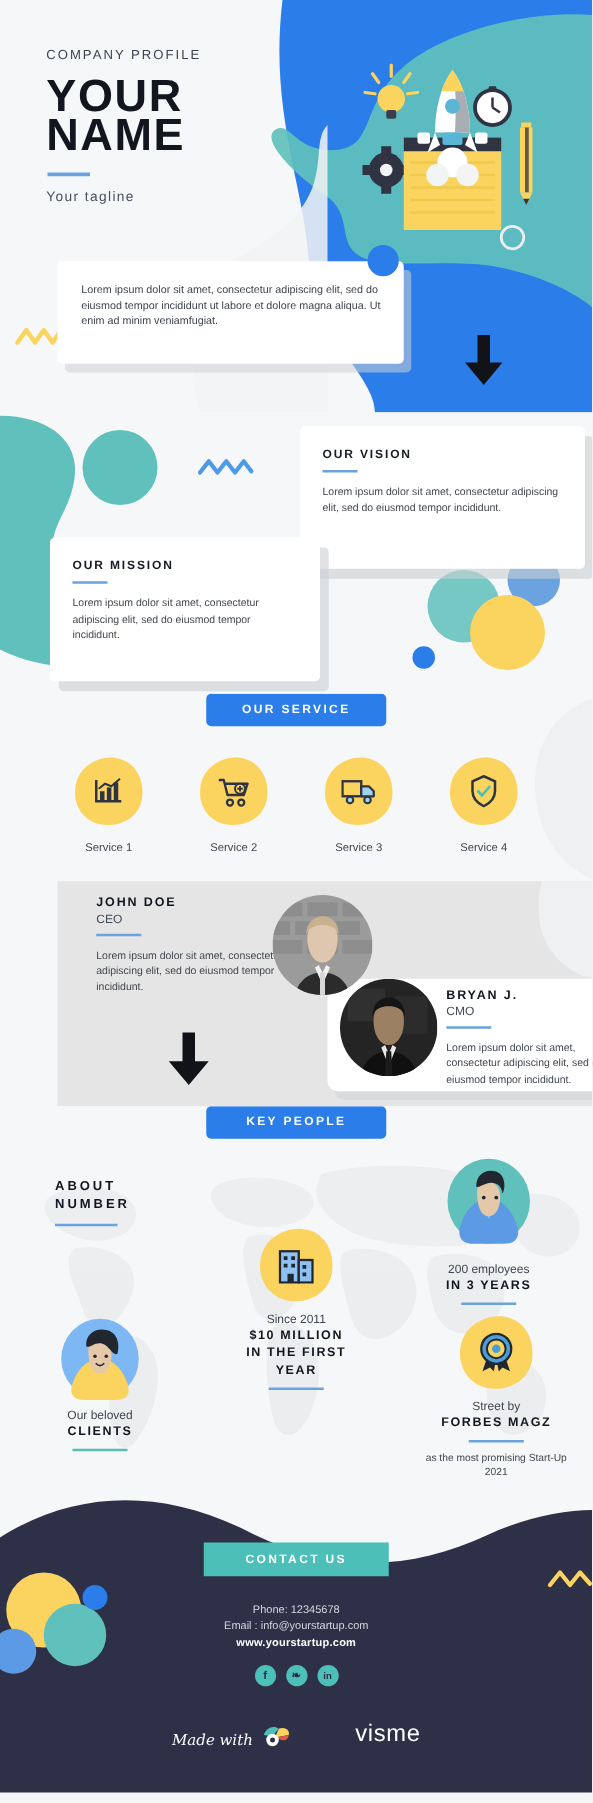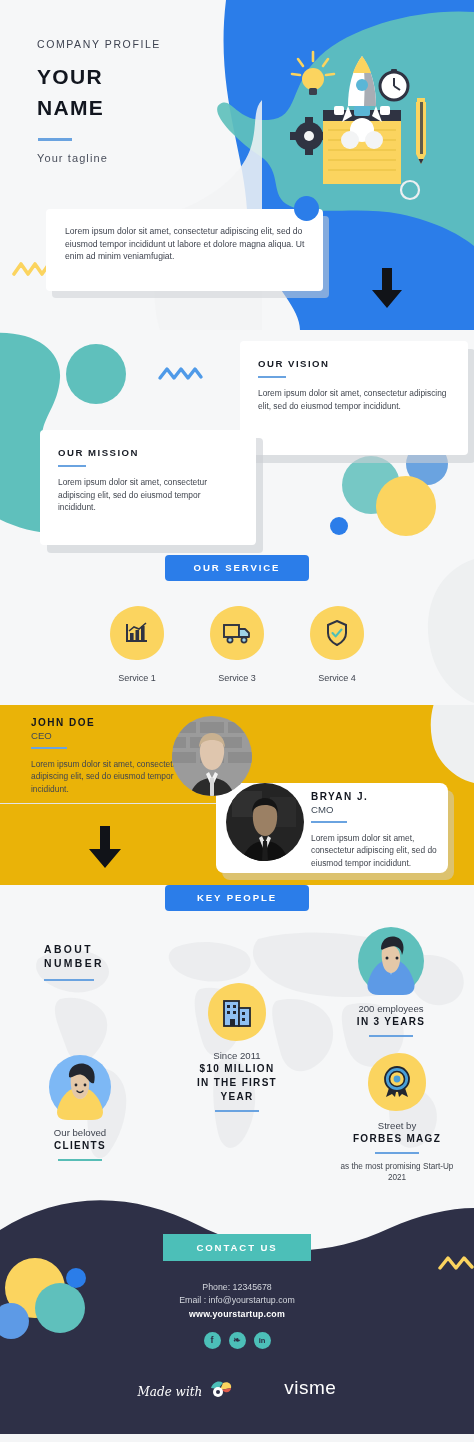--- a/index.html
+++ b/index.html
@@ -9,21 +9,21 @@
     background:#f4f5f6;
     -webkit-font-smoothing:antialiased;
   }
   .page{position:relative;width:474px;height:1434px;overflow:hidden;background:#f6f7f8;}
 
   
   .hero{position:relative;height:330px;overflow:hidden;background:#f6f7f8;}
   .hero-svg{position:absolute;inset:0;}
   .hero-text{position:absolute;left:37px;top:38px;z-index:5;}
   .kicker{font-size:10.5px;letter-spacing:1.6px;color:#3d4250;font-weight:400;}
-  .bigtitle{margin-top:11px;font-size:21px;line-height:31px;font-weight:bold;
+  .bigtitle{margin-top:11px;font-size:36px;line-height:31px;font-weight:bold;
             letter-spacing:1.3px;color:#12161f;}
   .rule-blue{width:34px;height:2.5px;background:#6aa3e0;margin:15px 0 11px 1px;}
   .tagline{font-size:11px;letter-spacing:1.1px;color:#4a4f5c;}
 
   
   .hero-card{position:absolute;left:46px;top:209px;width:277px;height:82px;
     background:#fff;border-radius:4px;z-index:6;
     box-shadow:6px 7px 0 0 rgba(205,209,213,.55);}
   .hero-card p{margin:0;padding:16px 18px 0 19px;font-size:8.6px;line-height:12.6px;color:#3f444f;}
   .dot-blue-hero{position:absolute;left:294px;top:196px;width:25px;height:25px;border-radius:50%;
@@ -48,21 +48,21 @@
   .pill{display:block;margin:0 auto;width:144px;height:26px;border-radius:4px;
     background:#2b7de9;color:#fff;font-size:9.6px;font-weight:bold;letter-spacing:1.9px;
     text-align:center;line-height:26px;}
   .svc-row{display:flex;justify-content:center;gap:20px;margin-top:23px;position:relative;z-index:4;}
   .svc{width:80px;text-align:center;}
   .blob-ic{position:relative;width:58px;height:58px;margin:0 auto;}
   .blob-ic svg{position:absolute;inset:0;}
   .svc-label{margin-top:11px;font-size:9px;color:#3f444f;}
 
   
-  .team{position:relative;height:180px;background:#eab308;overflow:hidden;}
+  .team{position:relative;height:180px;background:#e5e5e5;overflow:hidden;margin-left:46px;}
   .person-name{font-size:10px;font-weight:bold;letter-spacing:1.5px;color:#12161f;}
   .person-role{font-size:9.6px;color:#3f4a57;margin-top:2px;}
   .person-rule{width:36px;height:2.2px;background:#6aa3e0;margin:6px 0 9px 0;}
   .person-desc{font-size:8.4px;line-height:12.2px;color:#41464f;}
   .john{position:absolute;left:31px;top:12px;width:160px;z-index:4;}
   .photo{border-radius:50%;overflow:hidden;position:relative;}
   .photo svg{display:block;}
   .john-photo{position:absolute;left:172px;top:11px;width:80px;height:80px;z-index:6;}
   .bryan-card{position:absolute;left:216px;top:78px;width:232px;height:90px;background:#fff;
     border-radius:8px;box-shadow:6px 7px 0 0 rgba(205,209,213,.5);z-index:5;}
@@ -241,20 +241,36 @@
             <path d="M2 3 L2 20 L22 20" fill="none" stroke="#2f3342" stroke-width="2"></path>
             <rect x="5" y="12" width="3.6" height="8" fill="#2f3342"></rect>
             <rect x="10.5" y="9" width="3.6" height="11" fill="#2f3342"></rect>
             <rect x="16" y="5" width="3.6" height="15" fill="#2f3342"></rect>
             <polyline points="4,10 9,6 14,8 21,2" fill="none" stroke="#2f3342" stroke-width="1.6"></polyline>
           </svg>
         </div>
         <div class="svc-label">Service 1</div>
       </div>
 
+      <div class="svc">
+        <div class="blob-ic">
+          <svg width="58" height="58" viewBox="0 0 58 58">
+            <path d="M30 2 C46 2 56 14 56 30 C56 46 44 56 28 56 C12 56 2 44 2 30 C2 16 10 8 20 4 C23 3 26 2 30 2 Z" fill="#fbd45f"></path>
+          </svg>
+          <svg style="position:absolute;left:16px;top:18px" width="26" height="24" viewBox="0 0 26 24">
+            <polyline points="1,2 5,2 8,14 21,14 24,5 6,5" fill="none" stroke="#2f3342" stroke-width="1.9" stroke-linejoin="round"></polyline>
+            <circle cx="10" cy="20" r="2.4" fill="none" stroke="#2f3342" stroke-width="1.8"></circle>
+            <circle cx="19" cy="20" r="2.4" fill="none" stroke="#2f3342" stroke-width="1.8"></circle>
+            <circle cx="18" cy="9" r="4" fill="#fbd45f" stroke="#2f3342" stroke-width="1.6"></circle>
+            <line x1="18" y1="6.8" x2="18" y2="11.2" stroke="#2f3342" stroke-width="1.5"></line>
+            <line x1="15.8" y1="9" x2="20.2" y2="9" stroke="#2f3342" stroke-width="1.5"></line>
+          </svg>
+        </div>
+        <div class="svc-label">Service 2</div>
+      </div>
 
       <div class="svc">
         <div class="blob-ic">
           <svg width="58" height="58" viewBox="0 0 58 58">
             <path d="M30 2 C46 2 56 14 56 30 C56 46 44 56 28 56 C12 56 2 44 2 30 C2 16 10 8 20 4 C23 3 26 2 30 2 Z" fill="#fbd45f"></path>
           </svg>
           <svg style="position:absolute;left:15px;top:19px" width="28" height="21" viewBox="0 0 28 21">
             <rect x="1" y="2" width="15" height="12" fill="none" stroke="#2f3342" stroke-width="1.9"></rect>
             <path d="M16 6 H22 L26 10 V14 H16 Z" fill="#9fd3e8" stroke="#2f3342" stroke-width="1.8" stroke-linejoin="round"></path>
             <circle cx="7" cy="17" r="2.6" fill="#9fd3e8" stroke="#2f3342" stroke-width="1.7"></circle>
@@ -368,21 +384,21 @@
     <div class="stat" style="left:330px;top:40px;width:122px;">
       <svg width="72" height="72" viewBox="0 0 72 72" style="display:block;margin:0 auto">
         <ellipse cx="36" cy="36" rx="33" ry="34" fill="#5fc0bc"></ellipse>
         <path d="M36 34 C46 34 54 42 58 54 C62 64 58 70 48 70 L24 70 C14 70 10 64 14 54 C18 42 26 34 36 34 Z" fill="#5d9ae6"></path>
         <path d="M30 38 L36 50 L42 38 L39 35 L36 42 L33 35 Z" fill="#8fc0f2"></path>
         <path d="M33 20 C42 20 46 26 45 36 C44 44 40 48 36 48 C31 48 28 43 27 35 C26 26 27 20 33 20 Z" fill="#e4c8a8"></path>
         <path d="M26 24 C26 14 34 10 41 12 C49 14 50 24 47 30 C46 22 40 20 34 22 C30 23 27 26 26 24 Z" fill="#22262f"></path>
         <circle cx="32" cy="33" r="1.5" fill="#22262f"></circle>
         <circle cx="42" cy="33" r="1.5" fill="#22262f"></circle>
       </svg>
-      <div class="t-reg" style="margin-top:5px">200 employees</div>
+      <div class="t-reg" style="margin-top:12px">200 employees</div>
       <div class="t-bold">IN 3 YEARS</div>
       <div class="rule"></div>
     </div>
 
     <div class="stat" style="left:182px;top:96px;width:110px;">
       <div style="position:relative;width:62px;height:62px;margin:0 auto">
         <svg width="62" height="62" viewBox="0 0 62 62" style="position:absolute;inset:0">
           <path d="M33 2 C50 2 60 15 60 32 C60 49 47 60 30 60 C13 60 2 47 2 32 C2 17 11 8 22 4 C25 3 29 2 33 2 Z" fill="#fbd45f"></path>
         </svg>
         <svg width="30" height="30" viewBox="0 0 30 30" style="position:absolute;left:16px;top:16px">

